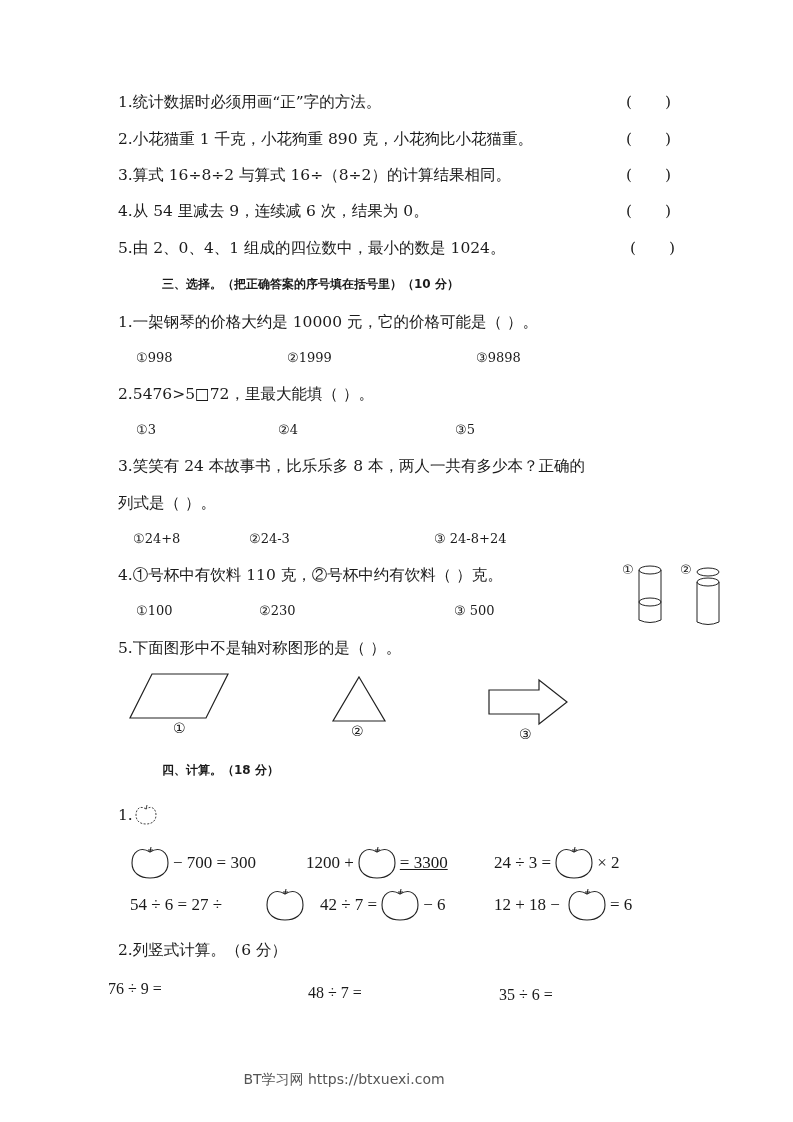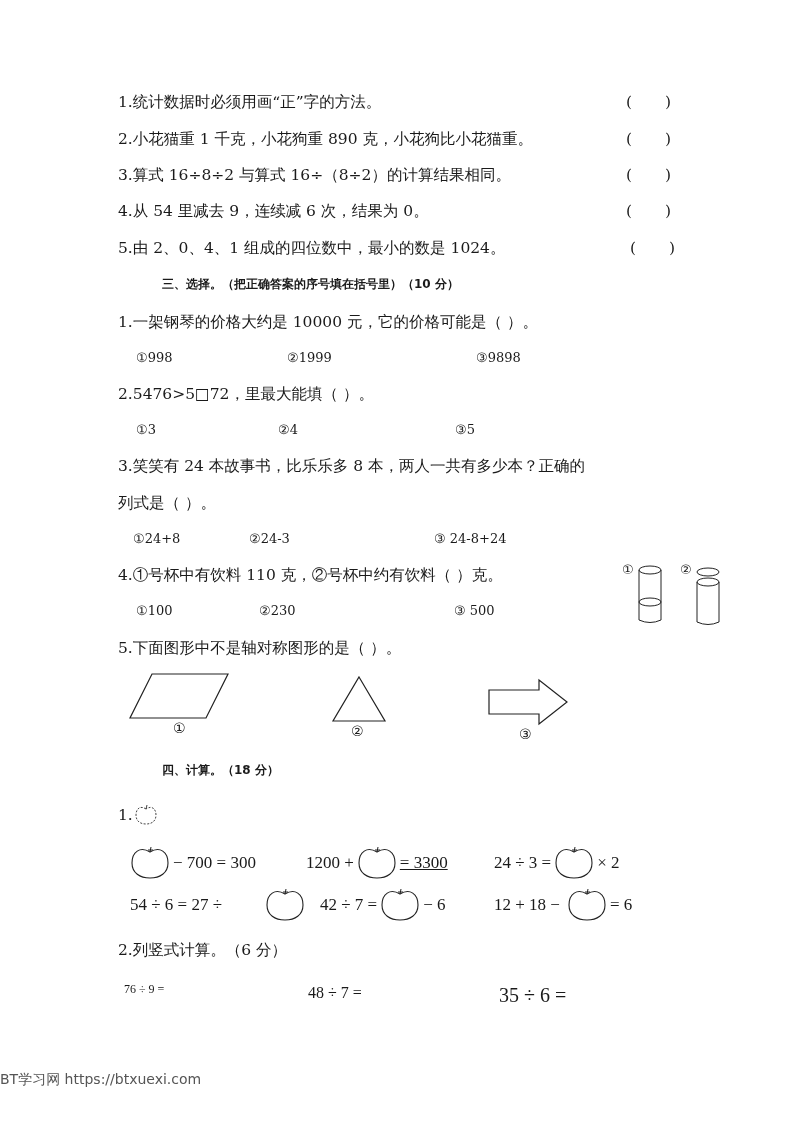--- a/index.html
+++ b/index.html
@@ -5,21 +5,21 @@
     * { margin: 0; padding: 0; box-sizing: border-box; }
     html, body { width: 793px; height: 1122px; background: #ffffff; overflow: hidden; }
     body { position: relative; font-family: "DejaVu Serif", "Liberation Serif", serif; color: #1a1a1a; }
     .line { position: absolute; left: 118px; font-size: 15.5px; white-space: nowrap; line-height: 20px; }
     .paren { position: absolute; left: 626px; font-size: 15.5px; white-space: nowrap; line-height: 20px; letter-spacing: 14px; }
     .bold { font-family: "DejaVu Sans", "Liberation Sans", sans-serif; font-weight: bold; font-size: 12px; margin-left: 44px; }
     .opt { position: absolute; font-size: 13px; line-height: 20px; white-space: nowrap; }
     .svgbox { position: absolute; }
     .calc { position: absolute; font-family: "Liberation Serif", "DejaVu Serif", serif; font-size: 17px; line-height: 20px; white-space: nowrap; display: flex; align-items: center; }
     .apple { display: inline-block; vertical-align: middle; }
-    .footer { position: absolute; left: 0; width: 688px; top: 1071px; font-family: "DejaVu Sans", "Liberation Sans", sans-serif; font-size: 14px; color: #555; }
+    .footer { position: absolute; left: 0; width: 688px; top: 1071px; text-align: center; font-family: "DejaVu Sans", "Liberation Sans", sans-serif; font-size: 14px; color: #555; }
     .circ { font-family: "DejaVu Sans", sans-serif; font-size: 14px; }
   </style>
 </head>
 <body>
 
 <div>
   <div class="line" style="top:92px">1.统计数据时必须用画“正”字的方法。</div>
   <div class="paren" style="top:92px">(  )</div>
 
   <div class="line" style="top:129px">2.小花猫重 1 千克，小花狗重 890 克，小花狗比小花猫重。</div>
@@ -154,18 +154,18 @@
   <div class="calc" style="left:494px; top:888px;">
     <span style="margin-right:7px;text-align:right;">12 + 18 −</span>
     <svg class="apple" width="40" height="34" viewBox="0 0 40 34">
       <path d="M20 6 C10 0 2 6 2 17 C2 27 10 32 20 32 C30 32 38 27 38 17 C38 6 30 0 20 6 Z" fill="none" stroke="#222" stroke-width="1.1"></path>
       <path d="M20 6 L21 1 M18 4 L23 4" stroke="#222" stroke-width="1"></path>
     </svg>
     <span style="margin-left:3px;">= 6</span>
   </div>
 
   <div class="line" style="top:940px">2.列竖式计算。（6 分）</div>
-  <div class="calc" style="left:124px; top:979px; font-size:12px;">76 ÷ 9 =</div>
+  <div class="calc" style="left:108px; top:979px; font-size:16px;">76 ÷ 9 =</div>
   <div class="calc" style="left:308px; top:983px; font-size:16px;">48 ÷ 7 =</div>
-  <div class="calc" style="left:499px; top:985px; font-size:20px;">35 ÷ 6 =</div>
+  <div class="calc" style="left:499px; top:985px; font-size:16px;">35 ÷ 6 =</div>
 </div>
 
 <div class="footer">BT学习网 https://btxuexi.com</div>
 
 </body></html>

